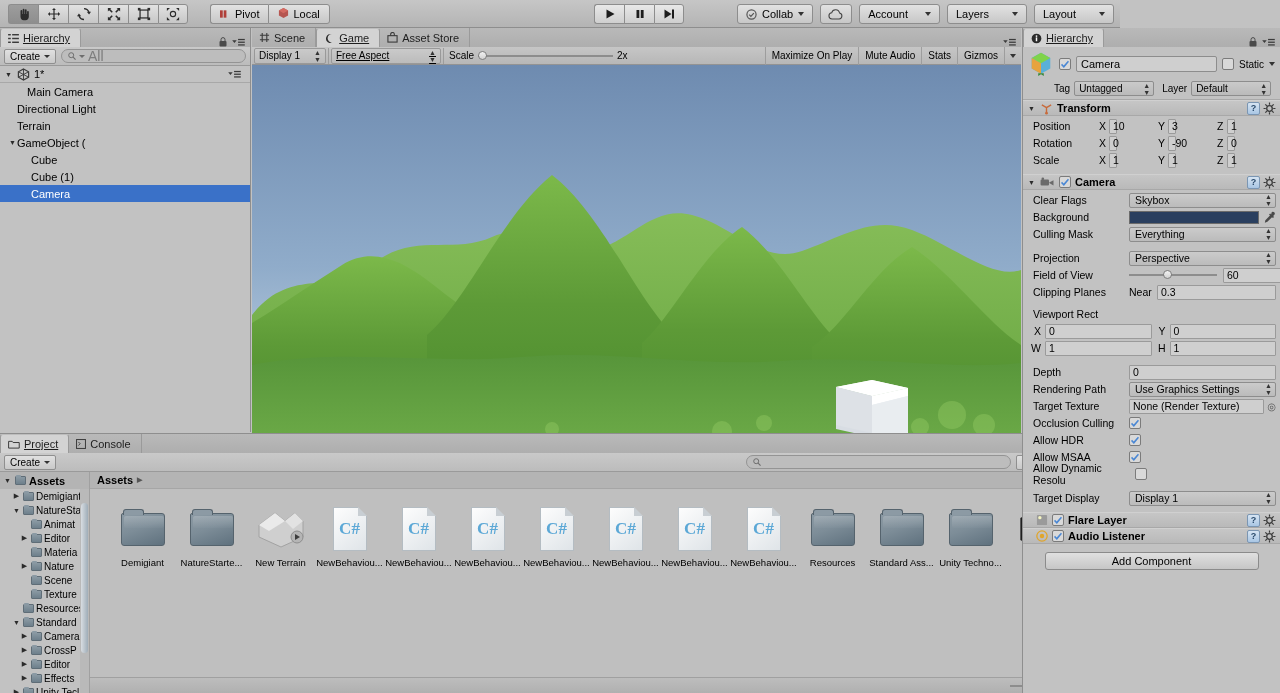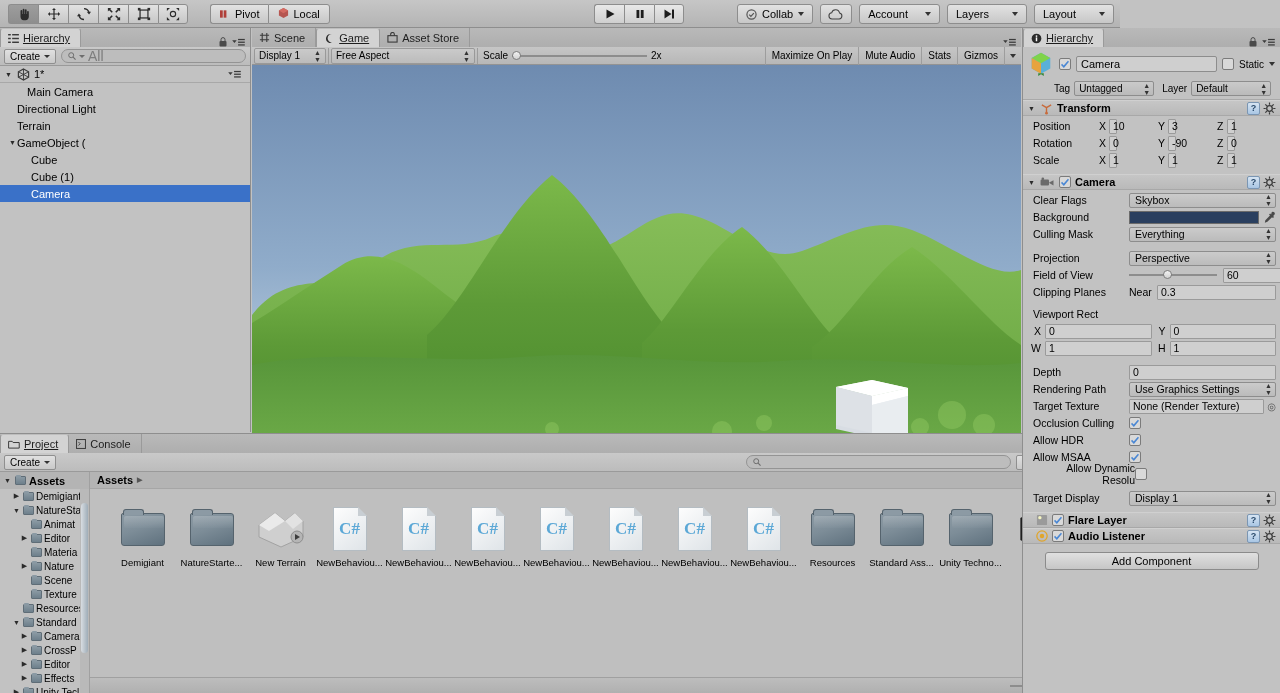--- a/index.html
+++ b/index.html
@@ -478,21 +478,21 @@
           </svg>
       </div>
     </div>
 
     <div class="gv-toolbar">
       <div class="gv-drop" style="width:72px;">
         <span>Display 1</span>
         <span class="updown">▲<br>▼</span>
       </div>
       <div class="gv-sep"></div>
-      <div class="gv-drop" style="width:144px;">
+      <div class="gv-drop" style="width:110px;text-decoration:underline;">
         <span>Free Aspect</span>
         <span class="updown">▲<br>▼</span>
       </div>
       <div class="gv-sep"></div>
       <div class="gv-scale">
         <span>Scale</span>
         <div class="slider-track">
           <div class="slider-knob"></div>
         </div>
         <span>2x</span>
@@ -1087,21 +1087,21 @@
       </div>
       <div class="row">
         <span class="lbl">Allow HDR</span>
         <span class="cb on"></span>
       </div>
       <div class="row">
         <span class="lbl">Allow MSAA</span>
         <span class="cb on"></span>
       </div>
       <div class="row">
-        <span class="lbl" style="width:108px;text-align:right;">Allow Dynamic Resolu</span>
+        <span class="lbl" style="width:108px;">Allow Dynamic Resolu</span>
         <span class="cb"></span>
       </div>
       <div style="height:7px"></div>
       <div class="row">
         <span class="lbl">Target Display</span>
         <span class="drop">
           <span>Display 1</span>
           <span class="updown">▲<br>▼</span>
         </span>
       </div>

